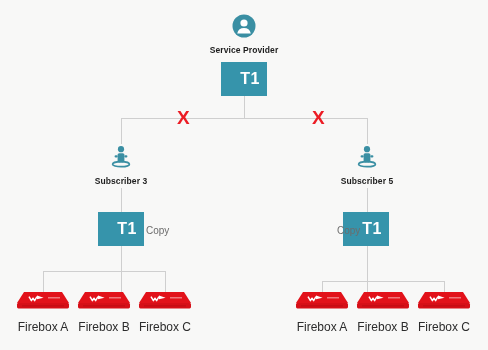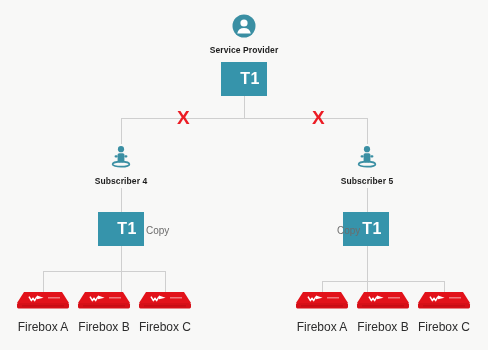--- a/index.html
+++ b/index.html
@@ -130,21 +130,21 @@
   <div class="node" style="left:71px; top:145px; width:100px;">
     <span class="person-icon">
       <svg width="22" height="24" viewBox="0 0 22 24">
         <circle cx="11" cy="4.2" r="3.1" fill="#3a8fa3"></circle>
         <rect x="7.6" y="8.2" width="6.8" height="9.2" rx="1.6" fill="#3a8fa3"></rect>
         <rect x="4.6" y="10.2" width="3.1" height="2.3" rx="1.1" fill="#3a8fa3"></rect>
         <rect x="14.3" y="10.2" width="3.1" height="2.3" rx="1.1" fill="#3a8fa3"></rect>
         <ellipse cx="11" cy="19.2" rx="8.4" ry="2.5" fill="none" stroke="#3a8fa3" stroke-width="1.7"></ellipse>
       </svg>
     </span>
-    <span class="label-strong sub-label">Subscriber 4</span>
+    <span class="label-strong sub-label">Subscriber 3</span>
   </div>
 
   <div class="node" style="left:104px; top:212px; width:34px;">
     <div class="t1-box">T1</div>
   </div>
   <span class="label-copy" style="left:146px; top:225px;">Copy</span>
 
   <div class="node" style="left:13px; top:290px; width:60px;">
     <span class="firebox-icon">
       <svg width="56" height="22" viewBox="0 0 56 22">

